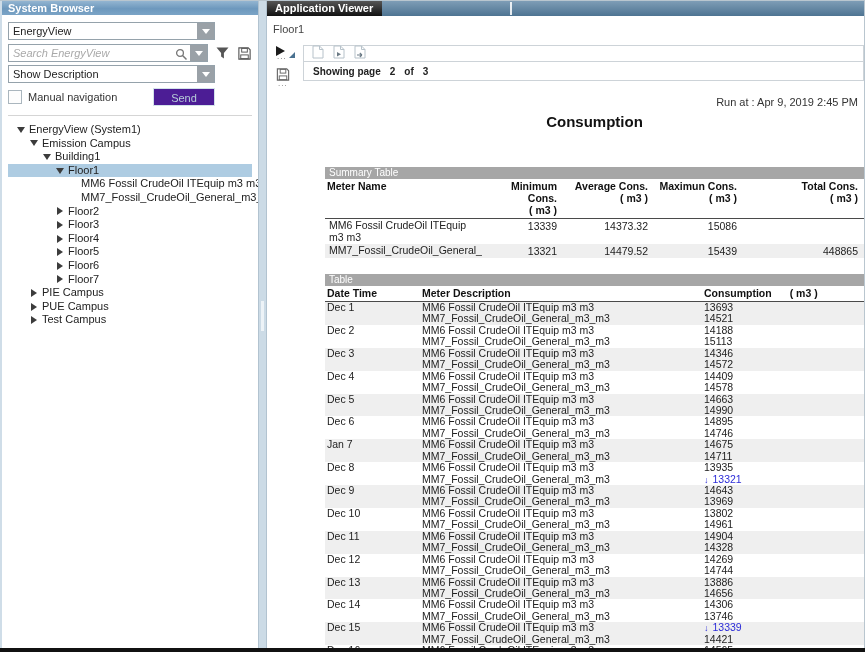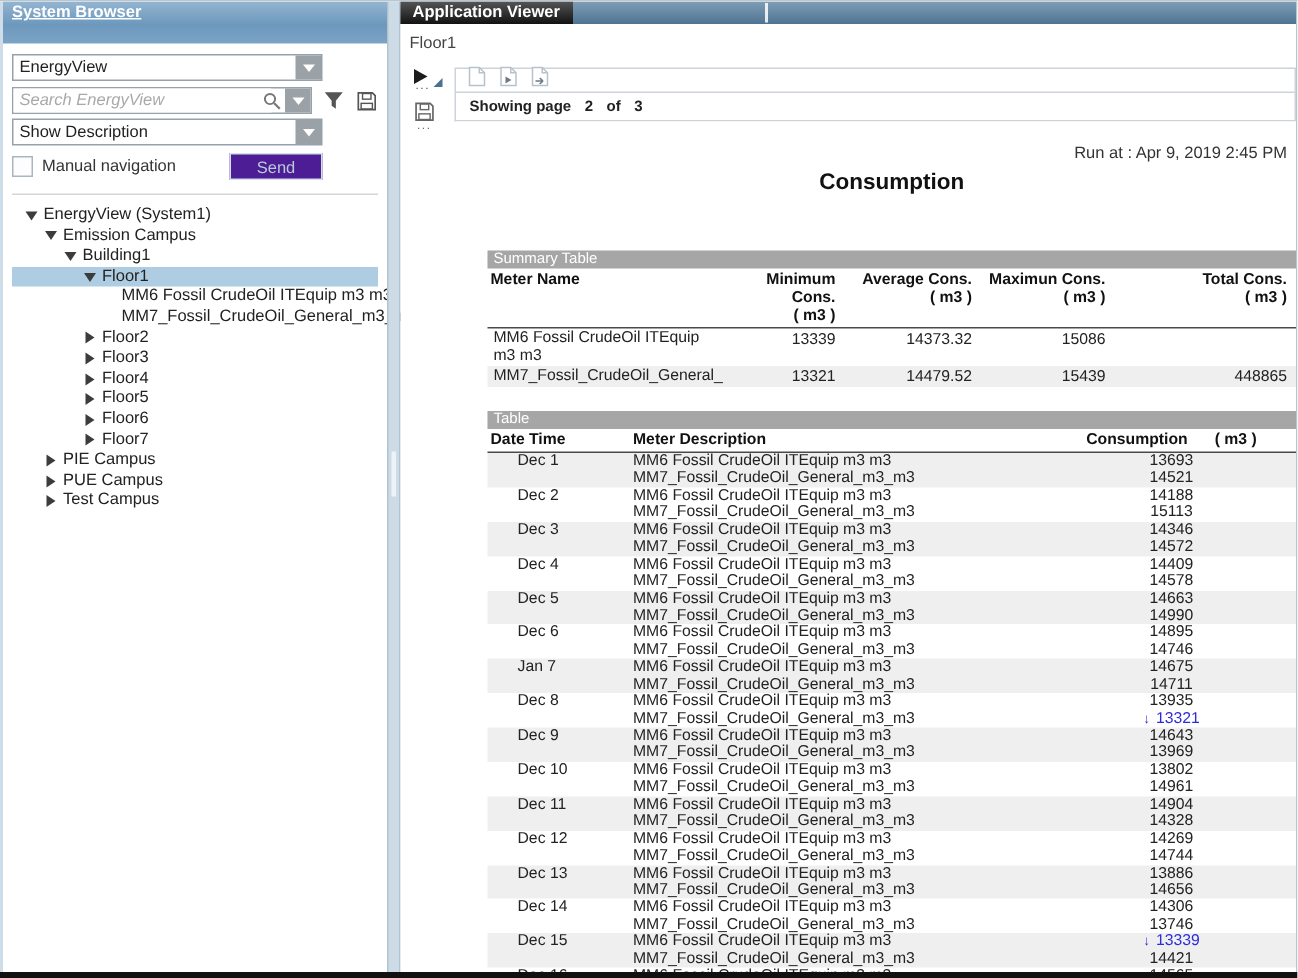--- a/index.html
+++ b/index.html
@@ -6,22 +6,22 @@
   body{
     width:865px;height:652px;position:relative;overflow:hidden;
     font-family:"Liberation Sans", sans-serif;
     background:#fff;border-top:1px solid #b9c6cf;box-sizing:border-box;
   }
   .bottom-edge{position:absolute;left:0;right:0;bottom:0;height:4px;background:#111;z-index:50;}
   .right-edge{position:absolute;top:0;bottom:0;right:0;width:1px;background:#b9c6cf;z-index:50;}
 
   
   .left-panel{position:absolute;left:0;top:0;width:258px;bottom:4px;background:#fff;border-left:2px solid #cfdde8;box-sizing:border-box;}
-  .lp-header{height:28px;background:linear-gradient(180deg,#93b5d1 0%,#6d98bd 55%,#7ba4c6 100%);
-    color:#fff;font-size:11px;font-weight:bold;line-height:15px;padding-left:6px;text-decoration:underline;}
+  .lp-header{height:14px;background:linear-gradient(180deg,#93b5d1 0%,#6d98bd 55%,#7ba4c6 100%);
+    color:#fff;font-size:11px;font-weight:bold;line-height:15px;padding-left:6px;}
   .lp-controls{padding:7px 6px 0 6px;}
   .dd{position:relative;width:207px;height:18px;border:1px solid #95a2ab;background:#fff;box-sizing:border-box;margin-bottom:4px;}
   .dd .dd-text{font-size:11px;color:#222;line-height:16px;padding-left:4px;display:block;white-space:nowrap;overflow:hidden;}
   .dd .dd-btn{position:absolute;right:0;top:0;width:17px;height:100%;background:#9aa1a7;display:flex;align-items:center;justify-content:center;}
   .dd .dd-btn::before{content:'';border-left:4px solid transparent;border-right:4px solid transparent;border-top:5px solid #fff;}
   .search-row{display:flex;align-items:center;margin-bottom:3px;}
   .search-box{position:relative;width:207px;height:18px;border:1px solid #95a2ab;background:#fff;box-sizing:border-box;}
   .search-box input{position:absolute;left:0;top:0;width:168px;height:16px;border:none;outline:none;
     font-family:"Liberation Sans",sans-serif;font-size:11px;font-style:italic;color:#555;padding:0 0 0 4px;}
   .search-box input::placeholder{color:#a9a9a9;font-style:italic;}
@@ -86,26 +86,26 @@
   .sc-avg{width:91px;text-align:right;}
   .sc-max{width:89px;text-align:right;}
   .sc-total{flex:1;text-align:right;padding-right:6px;}
   .sum-row{display:flex;font-size:10.5px;color:#222;padding:1px 0;}
   .sum-row.shade{background:#efefef;}
   .sum-row .sc-meter{padding-left:4px;line-height:11.5px;}
 
   .det-head{display:flex;border-bottom:1px solid #4a4a4a;padding:1px 0 2px 0;font-size:10.5px;font-weight:bold;color:#111;}
   .dc-date{width:97px;padding-left:2px;flex:none;box-sizing:border-box;}
   .dc-meter{flex:1;}
-  .dc-val{width:160px;text-align:center;padding-right:6px;flex:none;box-sizing:border-box;}
+  .dc-val{width:160px;text-align:left;padding-right:6px;flex:none;box-sizing:border-box;}
   .det-head .dc-val .gap{display:inline-block;width:18px;}
   .dgroup{font-size:10.5px;color:#222;}
   .dgroup.shade{background:#efefef;}
   .dline{display:flex;height:11.45px;line-height:11.45px;}
-  .dline .dc-date{padding-left:20px;}
+  .dline .dc-date{padding-left:2px;}
   .minval{color:#2c2cd8;}
   .min-arrow{margin-right:4px;font-size:9px;}
 </style>
 </head>
 <body>
 
 <div class="left-panel">
   <div class="lp-header">System Browser</div>
 
   <div class="lp-controls">

